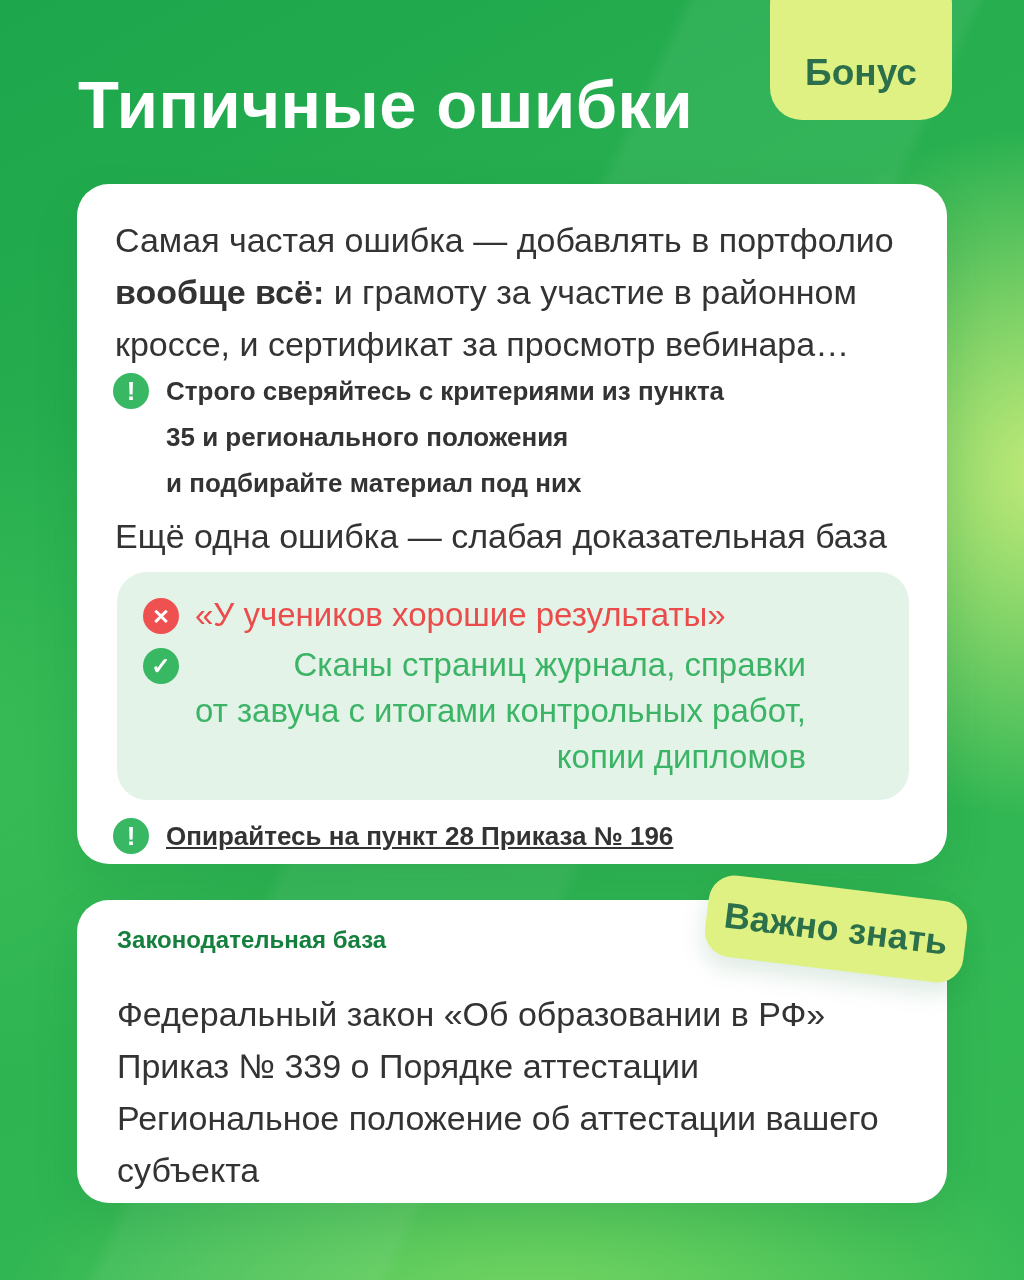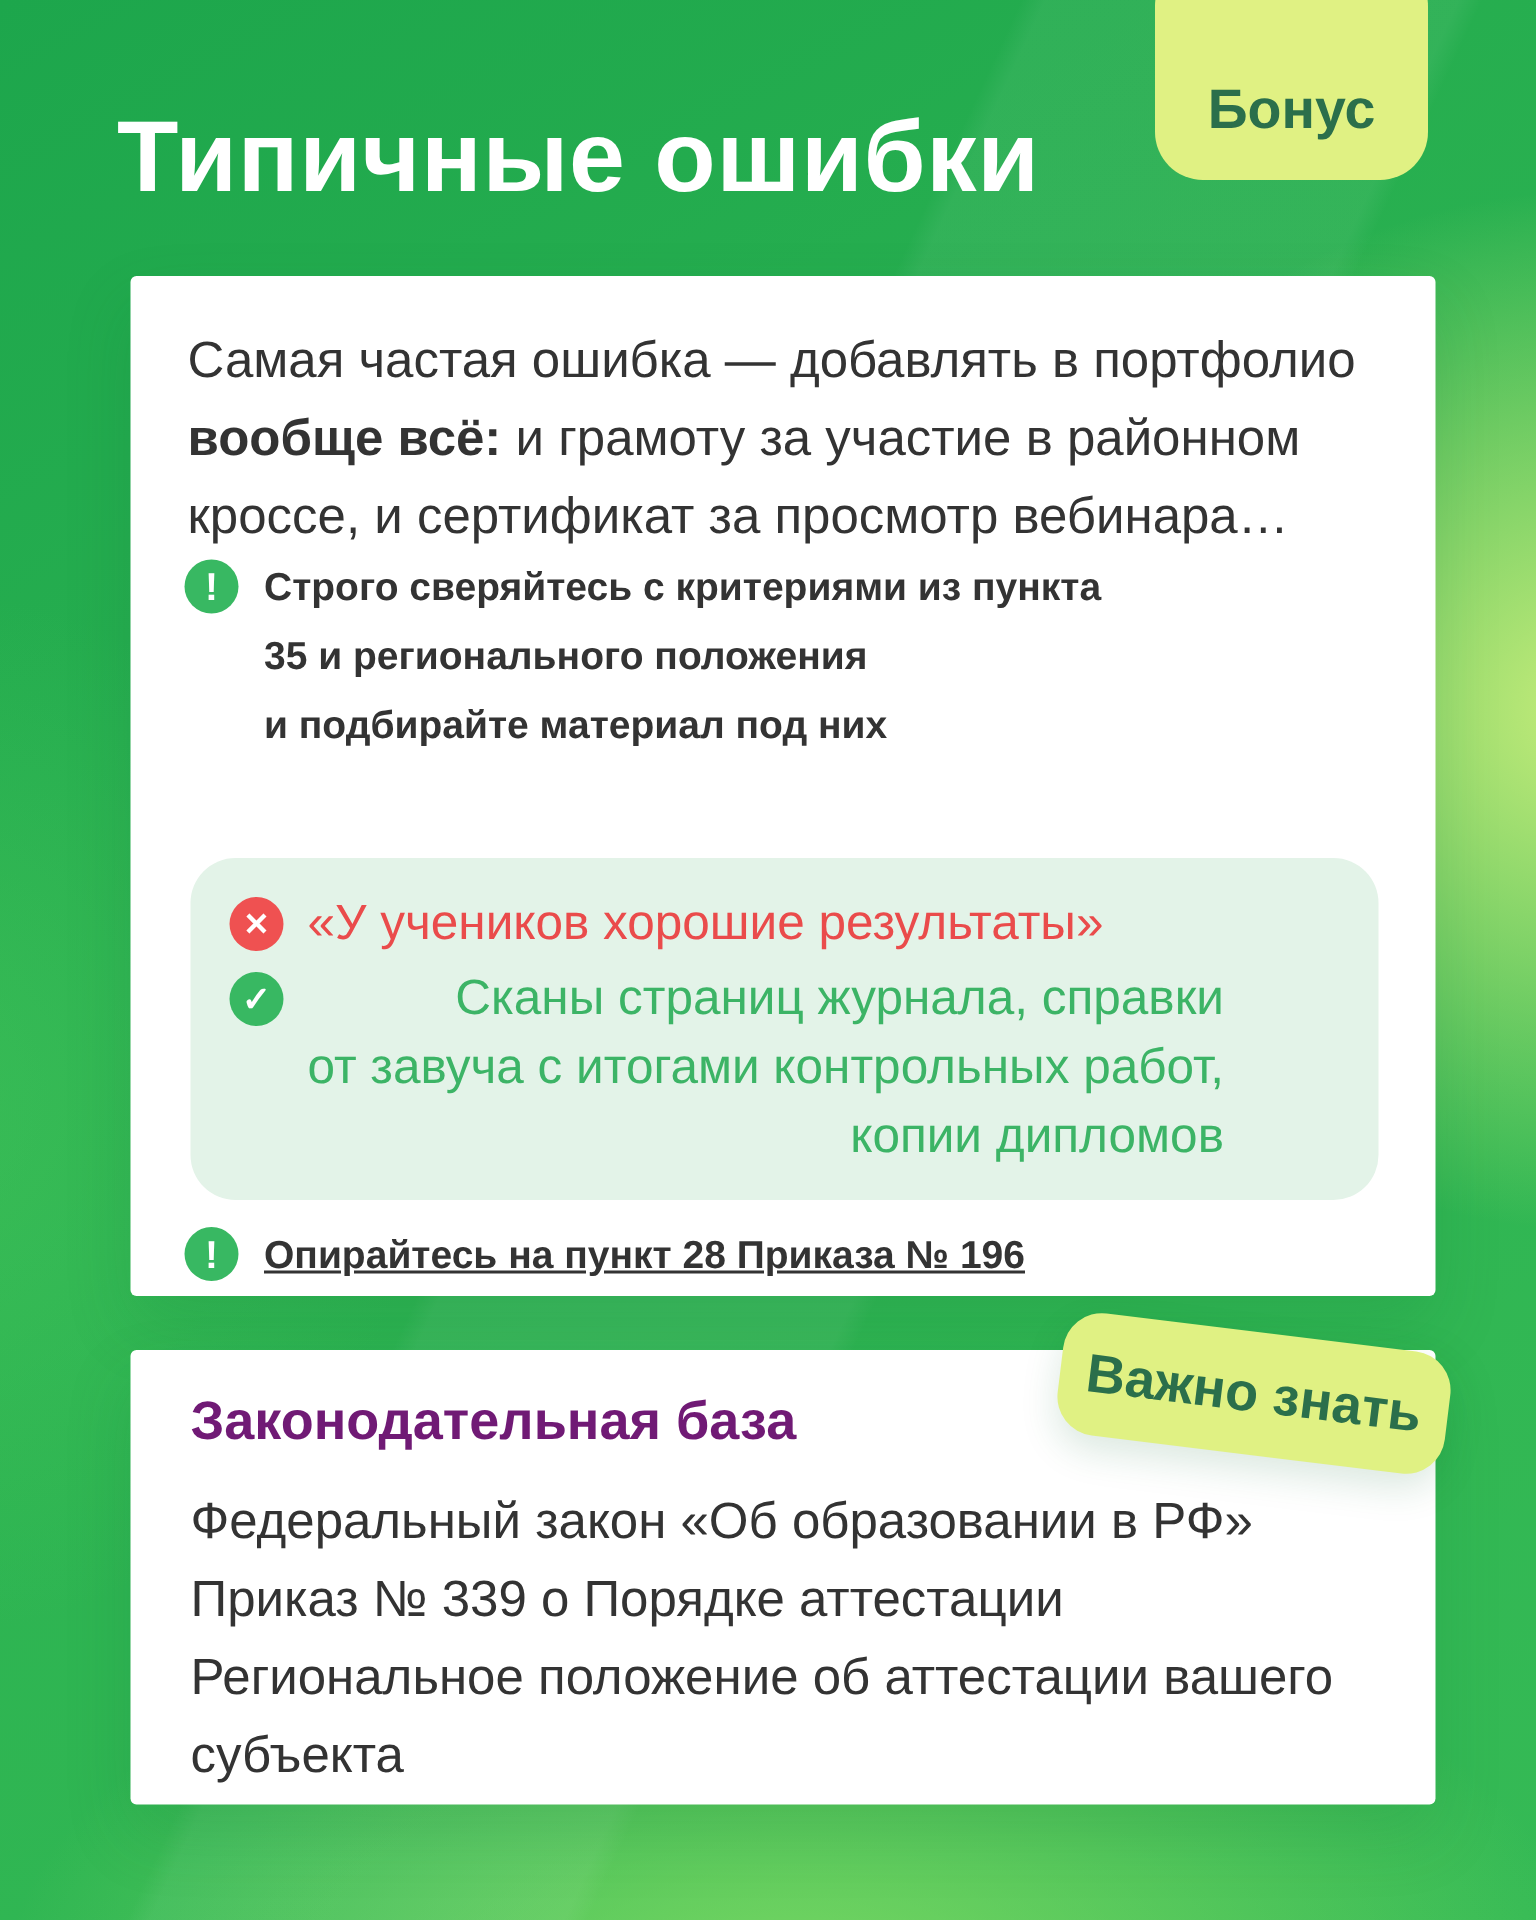--- a/index.html
+++ b/index.html
@@ -53,24 +53,24 @@
     padding-bottom: 26px;
     box-sizing: border-box;
     font-size: 37px;
     font-weight: 700;
     color: #2b6f4b;
     z-index: 2;
   }
 
   .card {
     position: absolute;
-    left: 87px;
+    left: 77px;
     width: 870px;
     background: #ffffff;
-    border-radius: 4px;
+    border-radius: 32px;
     box-shadow: 0 20px 45px rgba(20, 110, 55, 0.16);
     box-sizing: border-box;
     z-index: 1;
   }
   .card-mistakes { top: 184px; height: 680px; }
   .card-legal    { top: 900px; height: 303px; }
 
   .intro {
     position: absolute;
     left: 38px;
@@ -149,23 +149,23 @@
   .glyph { font-weight: 700; line-height: 1; }
   .glyph-exclaim { font-size: 26px; }
   .glyph-cross   { font-size: 21px; }
   .glyph-check   { font-size: 23px; }
 
   .legal-heading {
     position: absolute;
     left: 40px;
     top: 26px;
     margin: 0;
-    font-size: 36px;
-    font-weight: 700;
-    color: #701a75;
+    font-size: 24px;
+    font-weight: 700;
+    color: #15803d;
   }
   .legal-body {
     position: absolute;
     left: 40px;
     top: 88px;
     width: 800px;
     margin: 0;
     font-size: 34px;
     line-height: 52px;
     color: #333333;
@@ -210,20 +210,21 @@
 
     <div class="tip-row tip-criteria">
       <span class="icon-circle green">
         <span class="glyph glyph-exclaim">!</span>
       </span>
       <p class="tip-text">Строго сверяйтесь с критериями из пункта
 35 и регионального положения
 и подбирайте материал под них</p>
     </div>
 
+    <p class="second-mistake">Ещё одна ошибка — слабая доказательная база</p>
 
     <div class="example-box">
       <div class="example-row">
         <span class="icon-circle red">
           <span class="glyph glyph-cross">✕</span>
         </span>
         <p class="example-text red-text">«У учеников хорошие результаты»</p>
       </div>
       <div class="example-row">
         <span class="icon-circle green">

